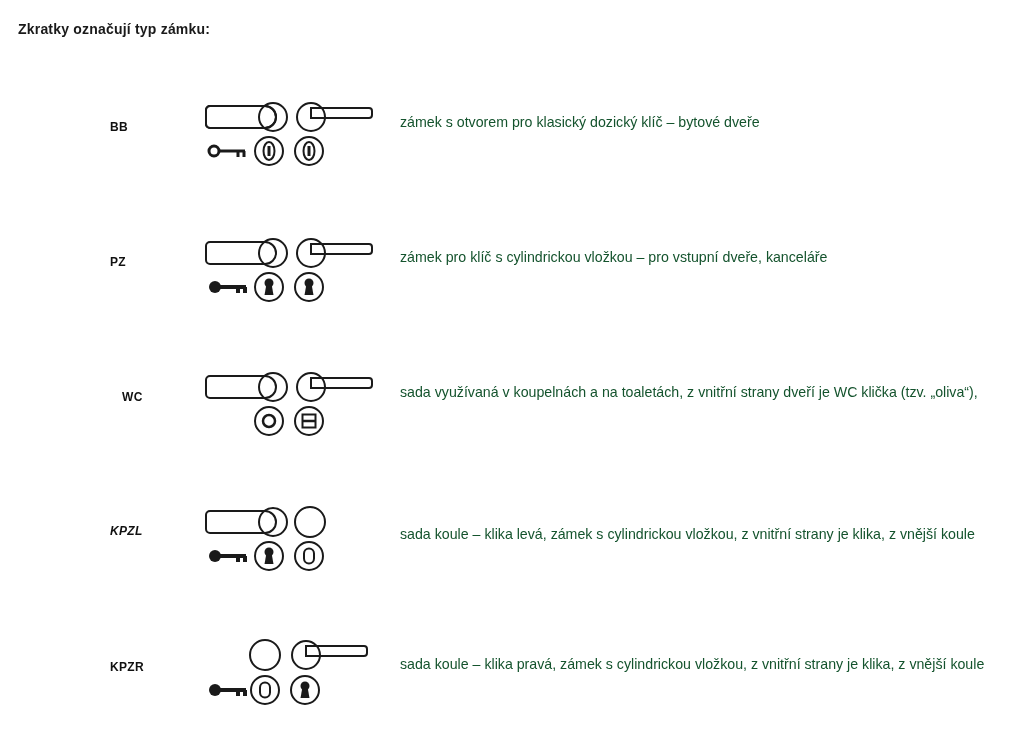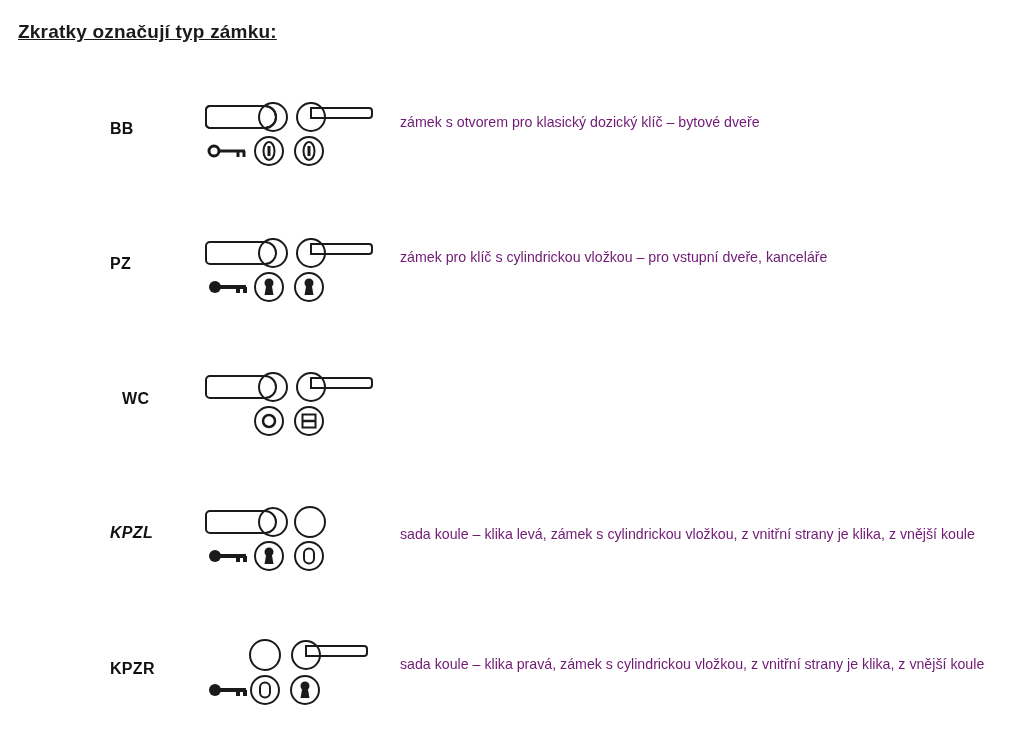--- a/index.html
+++ b/index.html
@@ -14,47 +14,46 @@
     font-family: "Liberation Sans", sans-serif;
     color: #1a1a1a;
     overflow: hidden;
   }
 
   
   .page-title {
     position: absolute;
     left: 18px;
     top: 21px;
-    font-size: 19px;
+    font-size: 14px;
     font-weight: bold;
     letter-spacing: 0.2px;
     white-space: nowrap;
-    text-decoration: underline;
   }
 
   
   .row {
     position: absolute;
     left: 0;
     width: 1011px;
   }
   .row-abbr {
     position: absolute;
-    font-size: 16px;
+    font-size: 12px;
     font-weight: bold;
     letter-spacing: 0.3px;
     color: #111;
     white-space: nowrap;
   }
   .row-desc {
     position: absolute;
     left: 400px;
     font-size: 14.2px;
     line-height: 21px;
-    color: #701a75;
+    color: #14532d;
     white-space: nowrap;
   }
   .row-desc .line2 {
     display: block;
   }
 
   
   .art {
     position: absolute;
   }
@@ -158,20 +157,21 @@
 
       <g>
         <circle class="st" cx="104" cy="53" r="14" stroke-width="2" fill="#fff"></circle>
         <rect class="st" x="97.5" y="46.5" width="13" height="13" stroke-width="2" fill="#fff"></rect>
         <path class="st" d="M97.5,53 h13" stroke-width="2.5"></path>
       </g>
     </svg>
   </div>
 
   <div class="row-desc" style="top:382px;">
+    <span>sada využívaná v koupelnách a na toaletách, z vnitřní strany dveří je WC klička (tzv. „oliva“),</span>
   </div>
 </div>
 
 <div class="row" style="top:0">
 
   <div class="row-abbr" style="left:110px; top:524px;font-style:italic;">KPZL</div>
 
   <div class="art" style="left:205px; top:505px;">
     <svg width="175" height="68" viewBox="0 0 175 68">
 

